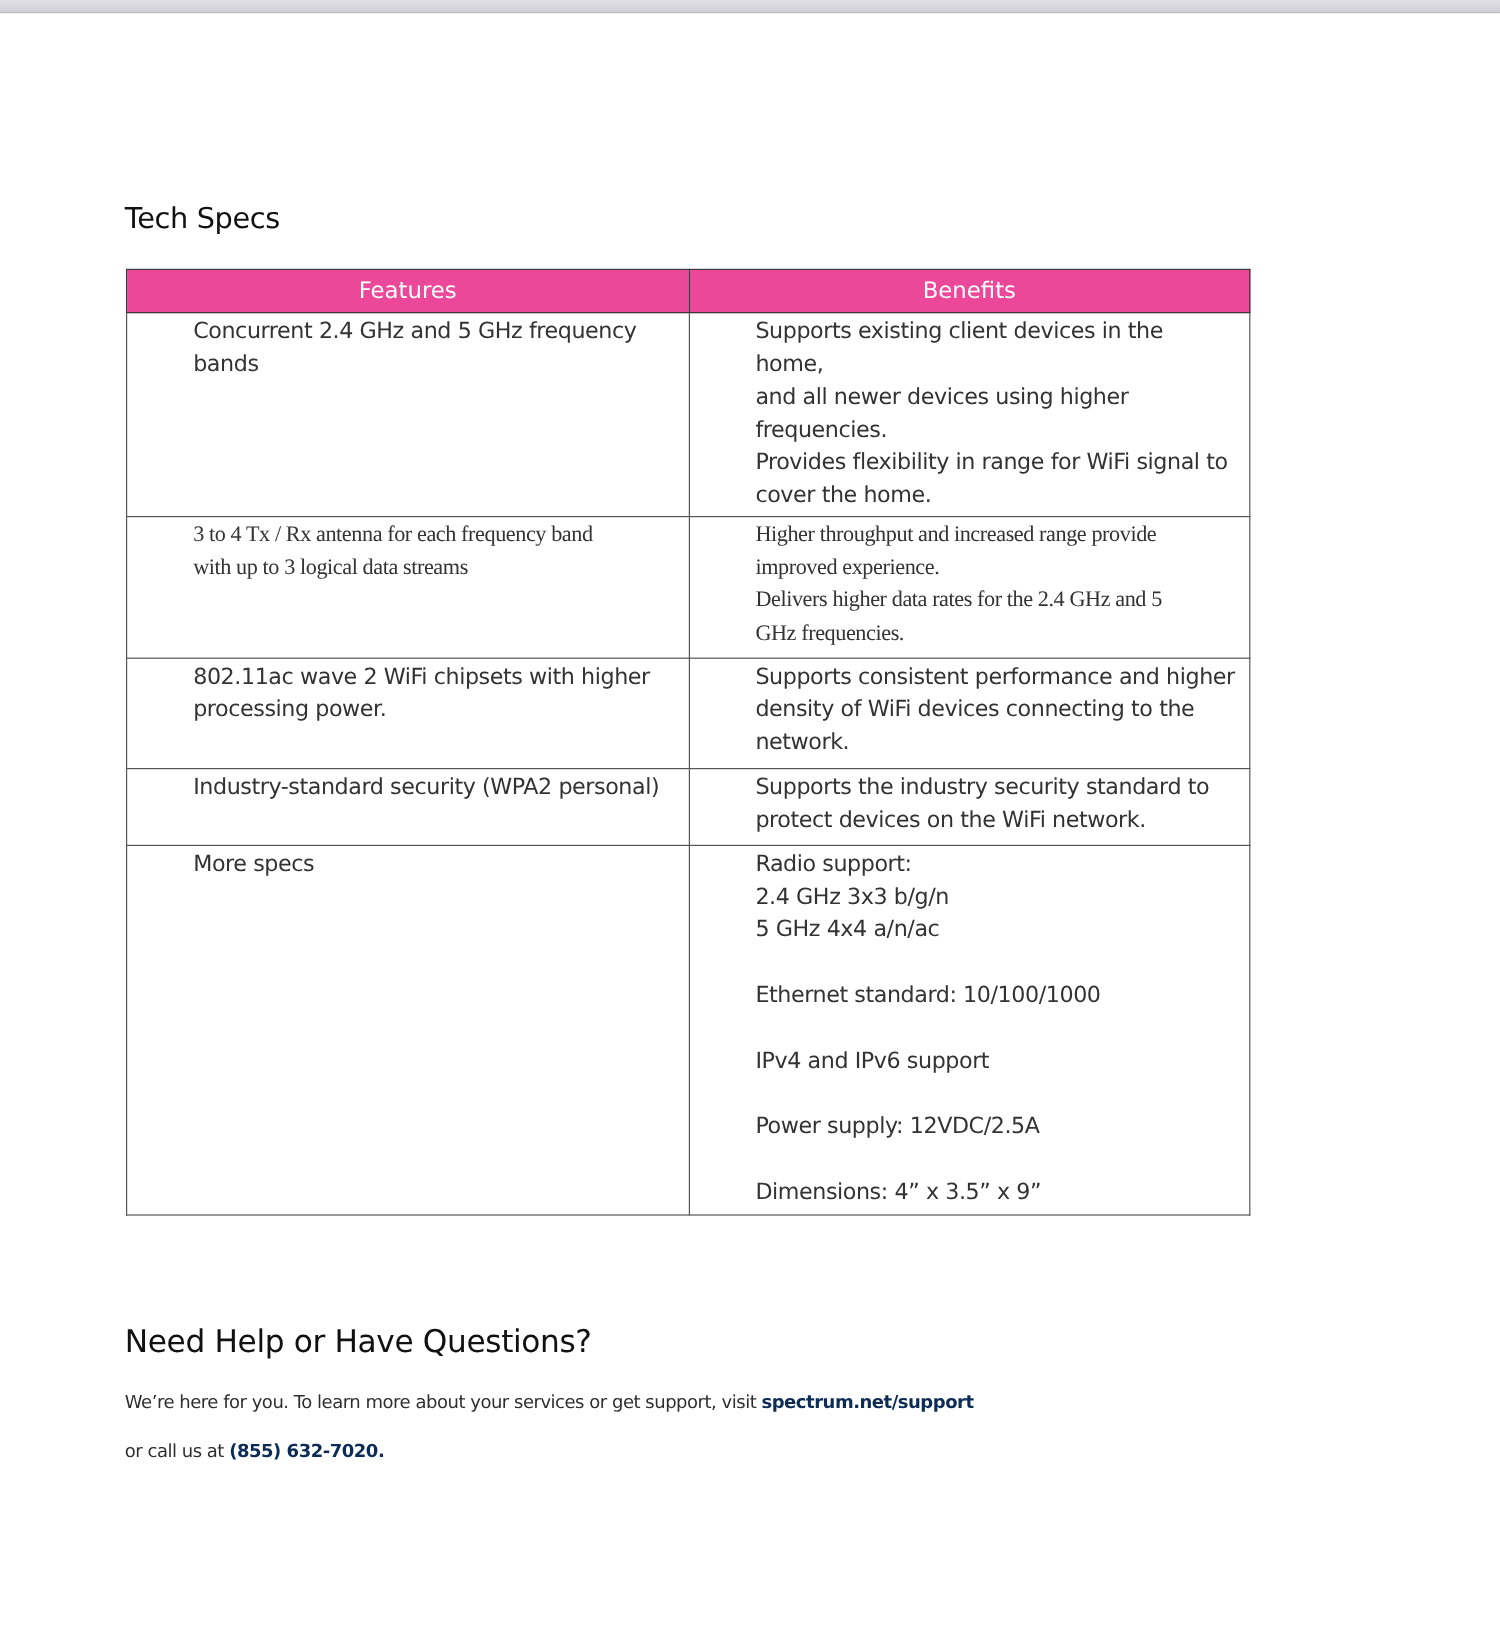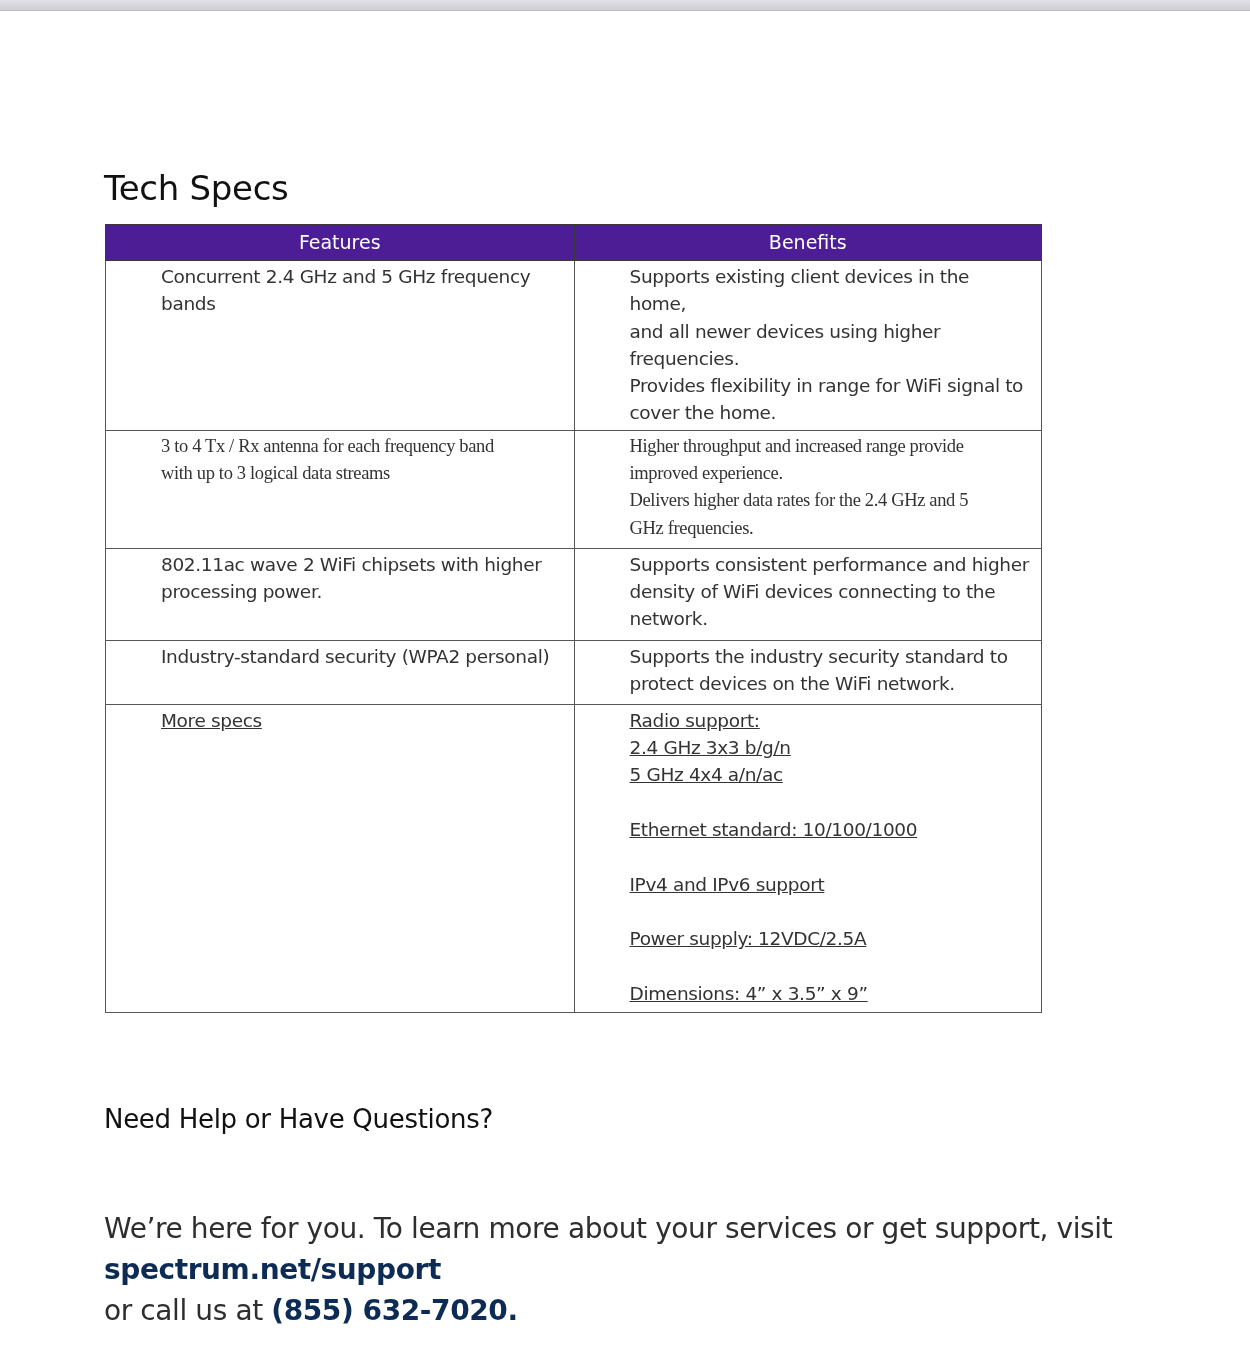--- a/index.html
+++ b/index.html
@@ -26,38 +26,38 @@
     .section-title {
       position: absolute;
       left: 104px;
       margin: 0;
       font-weight: normal;
       color: #111111;
       letter-spacing: -0.3px;
     }
     .tech-title {
       top: 168px;
-      font-size: 34px;
+      font-size: 24px;
     }
     .help-title {
       top: 1104px;
       font-size: 26px;
     }
     table.specs {
       position: absolute;
       left: 105px;
       top: 224px;
       width: 937px;
       border-collapse: collapse;
       font-size: 18.5px;
       line-height: 27.3px;
       color: #333333;
     }
     table.specs th {
-      background: #4c1d95;
+      background: #ec4899;
       color: #ffffff;
       font-weight: normal;
       font-size: 19px;
       height: 35px;
       padding: 0;
       border: 1.5px solid #3a3a3a;
       text-align: center;
     }
     table.specs td {
       border: 1.5px solid #555555;
@@ -67,27 +67,27 @@
     }
     table.specs td.feature { width: 447px; }
     table.specs td.benefit { width: 446px; }
     .line { display: block; margin-left: 45px; }
     .blank { display: block; height: 27.3px; }
     .row-1 td { height: 112px; }
     .row-2 td { height: 112px; font-family: Liberation Serif, serif; }
     .row-3 td { height: 86px; }
     .row-4 td { height: 58px; }
     .row-5 td { height: 86px; }
-    .row-6 td { height: 302px; text-decoration: underline; }
+    .row-6 td { height: 302px; }
     .help-text {
       position: absolute;
       left: 104px;
-      top: 1208px;
+      top: 1148px;
       width: 1060px;
-      font-size: 28px;
+      font-size: 15px;
       line-height: 41px;
       color: #2e2e2e;
       letter-spacing: -0.4px;
     }
     .help-link {
       color: #0d2c55;
       font-weight: bold;
       text-decoration: none;
     }
   </style>

